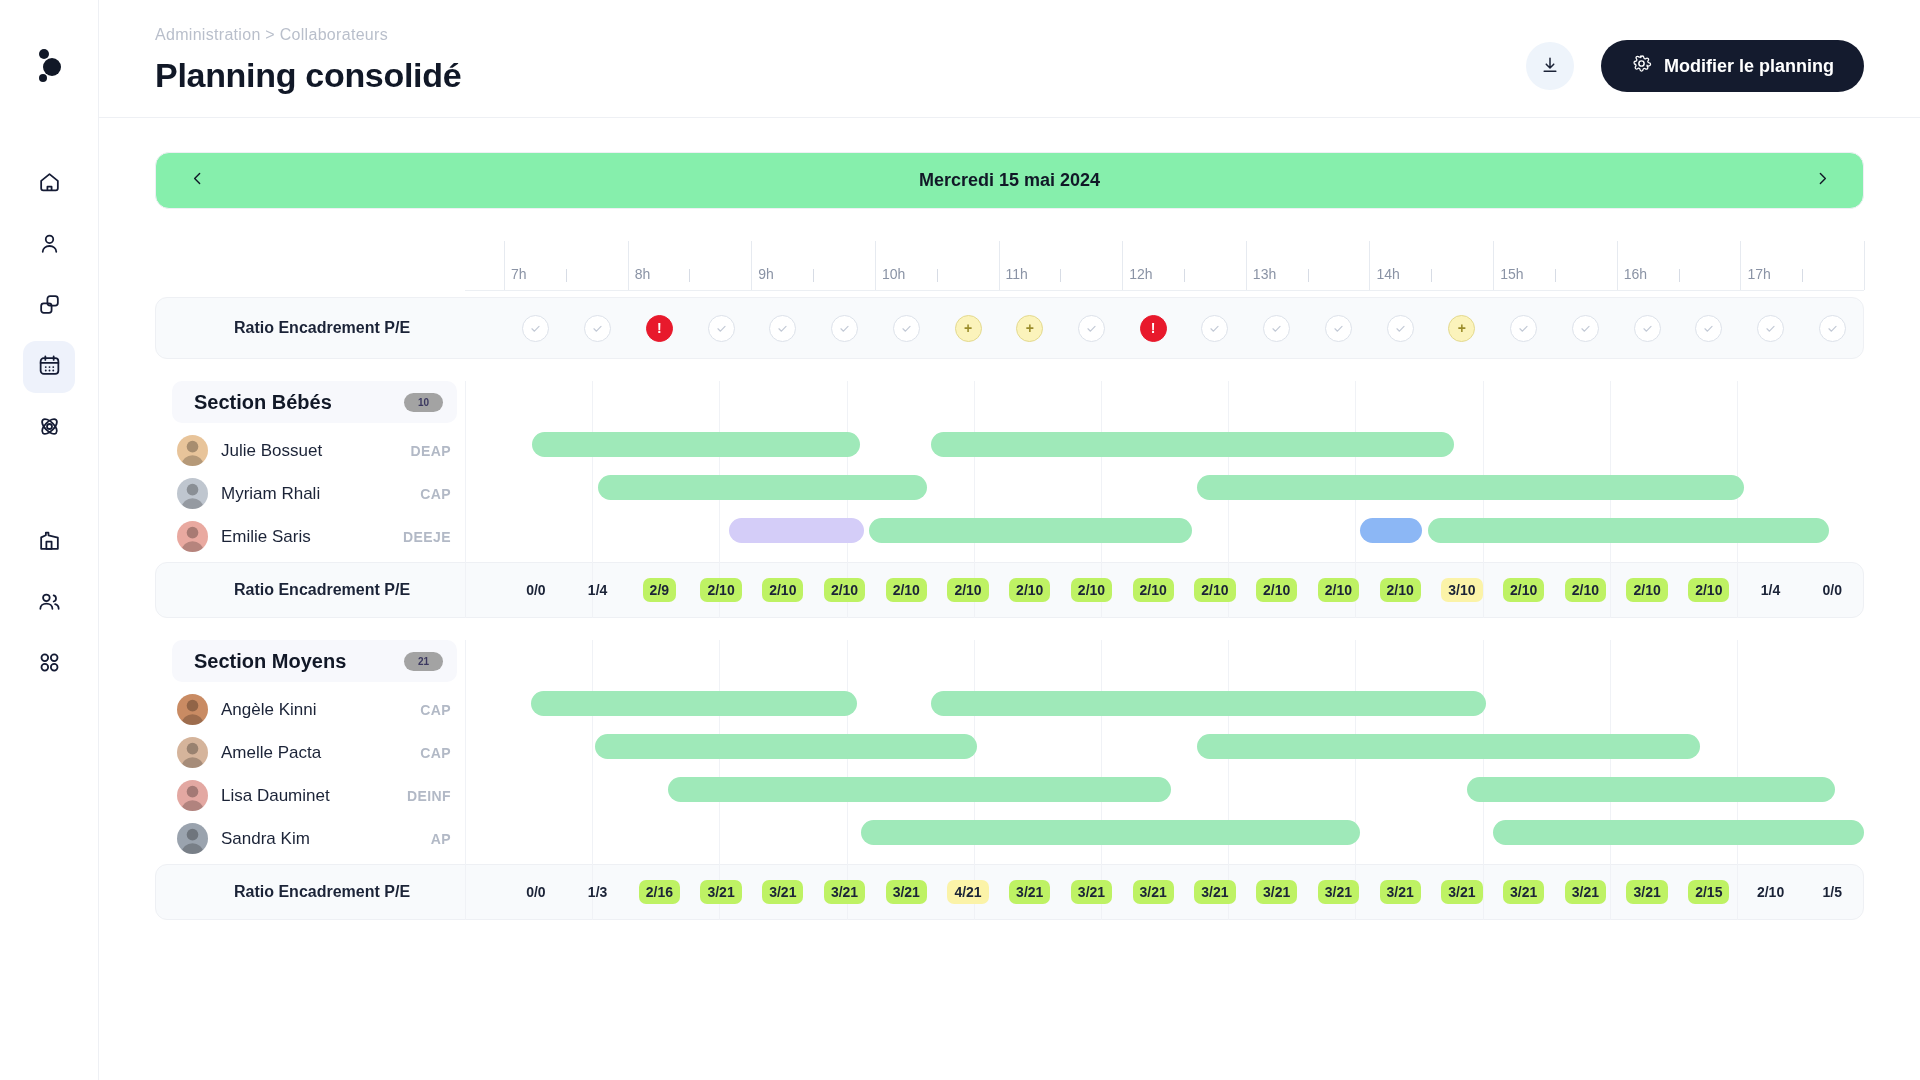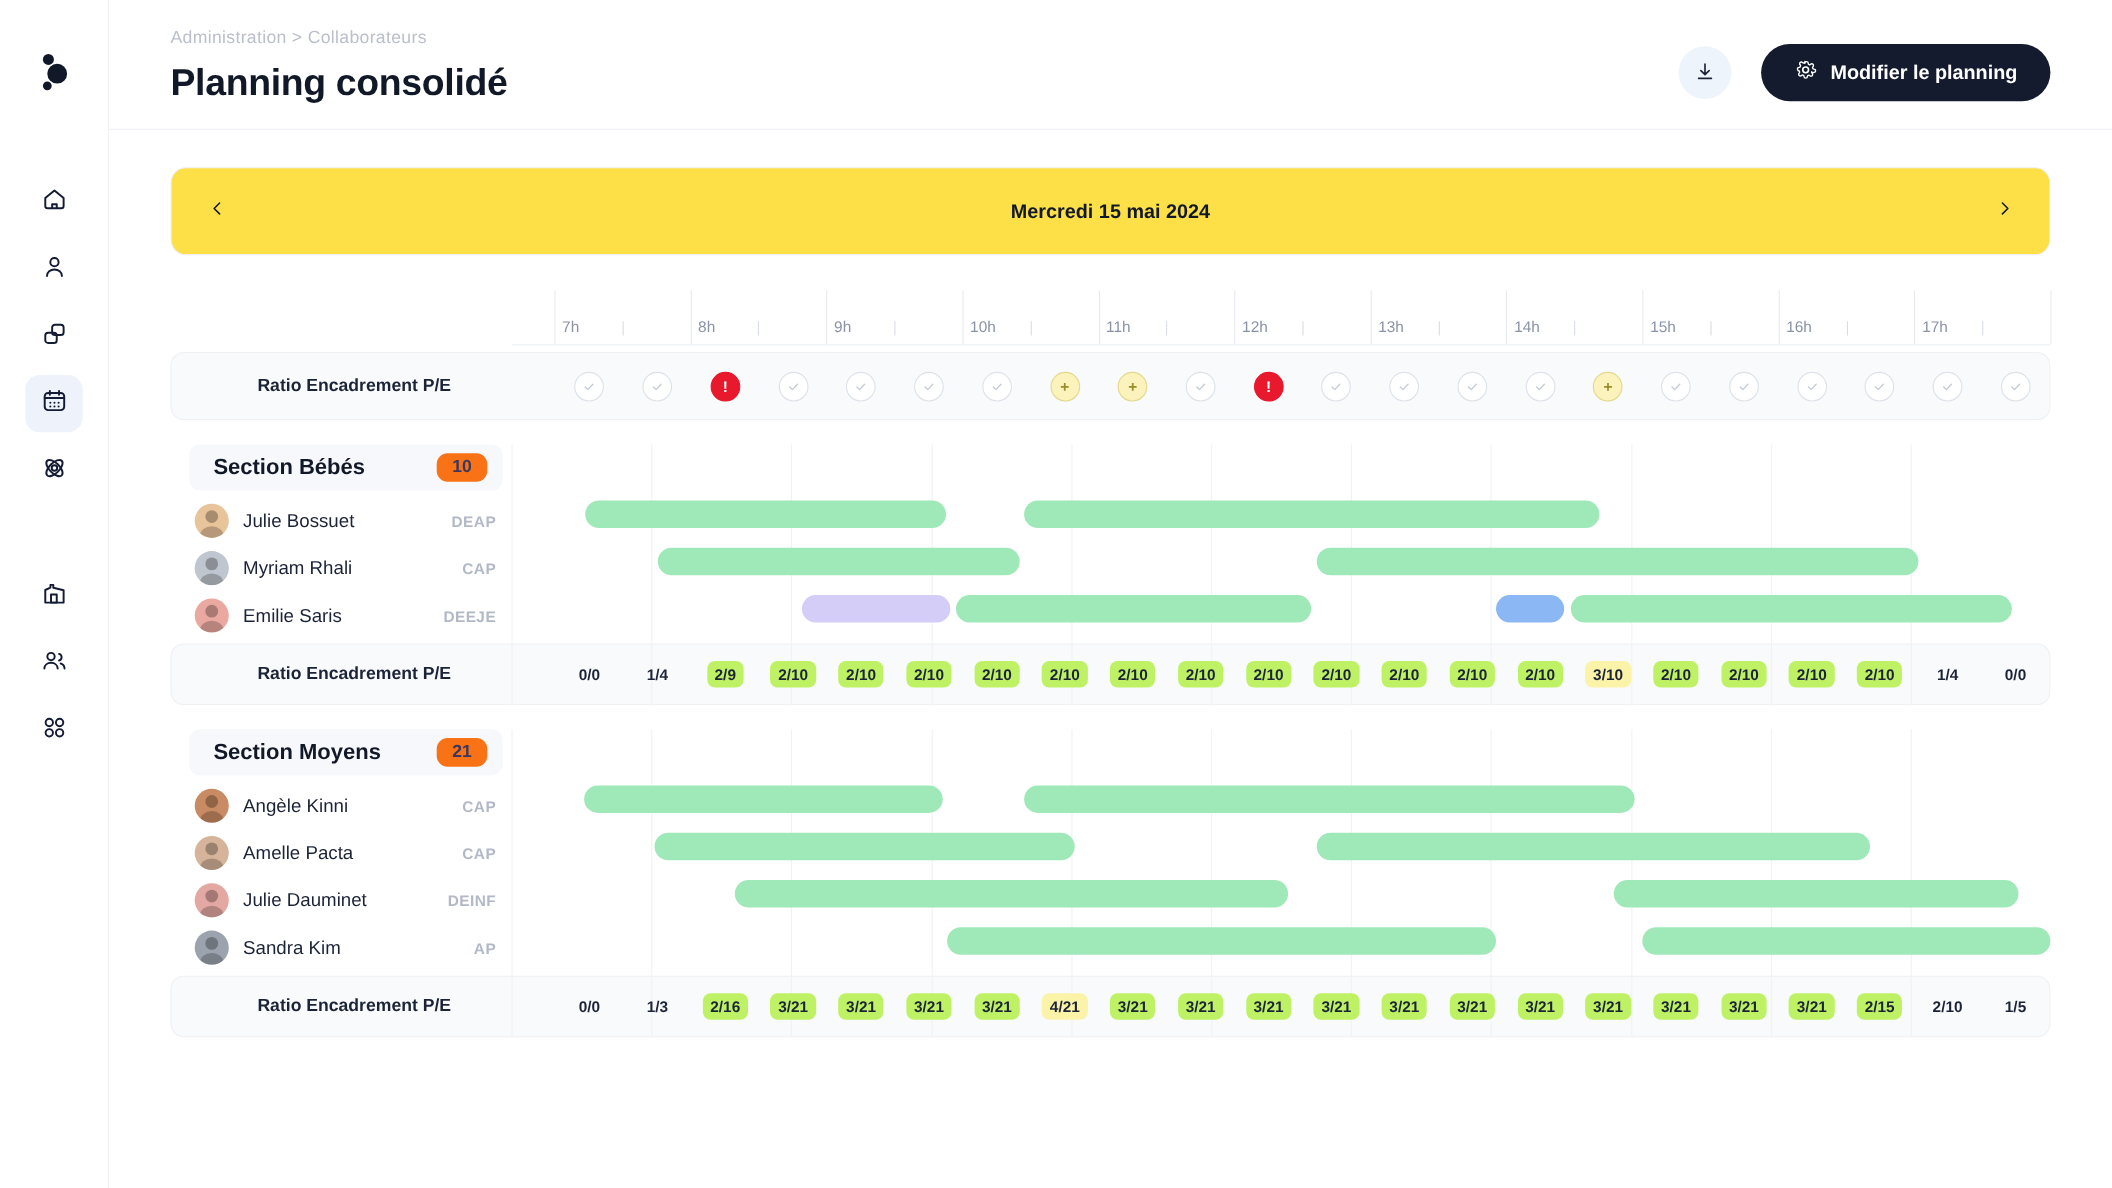--- a/index.html
+++ b/index.html
@@ -56,21 +56,21 @@
     font-size: 18px; font-weight: 600; border: none; cursor: pointer;
     font-family: "Liberation Sans", sans-serif;
   }
   .primary-btn svg { width: 21px; height: 21px; stroke: #fff; fill: none; stroke-width: 1.7;
     stroke-linecap: round; stroke-linejoin: round; }
 
   .content { padding: 34px 56px 0 56px; flex: 1; }
 
   
   .date-nav {
-    height: 80px; background: #fde047; border: 1px solid #eef0f4; border-radius: 14px;
+    height: 57px; background: #86efac; border: 1px solid #eef0f4; border-radius: 14px;
     display: flex; align-items: center; justify-content: space-between; padding: 0 26px;
     margin-bottom: 26px;
   }
   .date-nav .arrow { width: 30px; height: 30px; display: flex; align-items: center; justify-content: center;
     cursor: pointer; }
   .date-nav .arrow svg { width: 17px; height: 17px; stroke: #111827; fill: none; stroke-width: 2;
     stroke-linecap: round; stroke-linejoin: round; }
   .date-label { font-size: 18px; font-weight: 700; color: #111827; }
 
   
@@ -111,22 +111,22 @@
   .grid-bg { position: absolute; left: 310px; right: 0; top: 0; bottom: 0; display: flex; pointer-events: none;}
   .grid-bg .gcell { flex: 1 1 0; border-left: 1px solid #f0f2f6; }
 
   .section-head { display: flex; align-items: center; height: 42px; }
   .section-pill {
     width: 285px; height: 42px; background: #f7f8fc; border-radius: 10px;
     display: flex; align-items: center; justify-content: space-between;
     padding: 0 14px 0 22px; margin-left: 17px;
   }
   .section-name { font-size: 20px; font-weight: 600; color: #111827; }
-  .count-badge { background: #f97316; color: #3b3860; border-radius: 10px;
-    padding: 4px 14px; font-size: 16px; font-weight: 700; }
+  .count-badge { background: #a3a3a3; color: #3b3860; border-radius: 10px;
+    padding: 4px 14px; font-size: 10px; font-weight: 700; }
 
   .emp-row { display: flex; align-items: flex-end; height: 43px; position: relative; }
   .emp-label { width: 310px; flex: 0 0 310px; display: flex; align-items: center; padding-left: 22px; gap: 13px; }
   .avatar { width: 31px; height: 31px; border-radius: 50%; flex: 0 0 31px; position: relative; overflow: hidden; }
   .avatar .face { position: absolute; inset: 0; }
   .emp-name { font-size: 17px; color: #1b2337; flex: 1; }
   .emp-role { font-size: 14px; color: #b2b9c6; font-weight: 600; letter-spacing: .4px; padding-right: 14px; }
 
   .emp-track { flex: 1; position: relative; height: 43px; }
   .bar { position: absolute; top: 9px; height: 25px; border-radius: 13px; }
@@ -683,21 +683,21 @@
               </div>
             </div>
             <div class="emp-row">
               <div class="emp-label">
                 <div class="avatar" style="background:#e3a8a2">
                   <svg class="face" viewBox="0 0 32 32">
                     <circle cx="16" cy="12" r="6" fill="rgba(0,0,0,.28)"></circle>
                     <ellipse cx="16" cy="30" rx="11" ry="9" fill="rgba(0,0,0,.22)"></ellipse>
                   </svg>
                 </div>
-                <span class="emp-name">Julie Dauminet</span>
+                <span class="emp-name">Lisa Dauminet</span>
                 <span class="emp-role">DEINF</span>
               </div>
               <div class="emp-track">
                 <div class="bar green" style="left: 14.5%; width: 36%;"></div>
                 <div class="bar green" style="left: 71.6%; width: 26.3%;"></div>
               </div>
             </div>
             <div class="emp-row">
               <div class="emp-label">
                 <div class="avatar" style="background:#9aa3ae">

